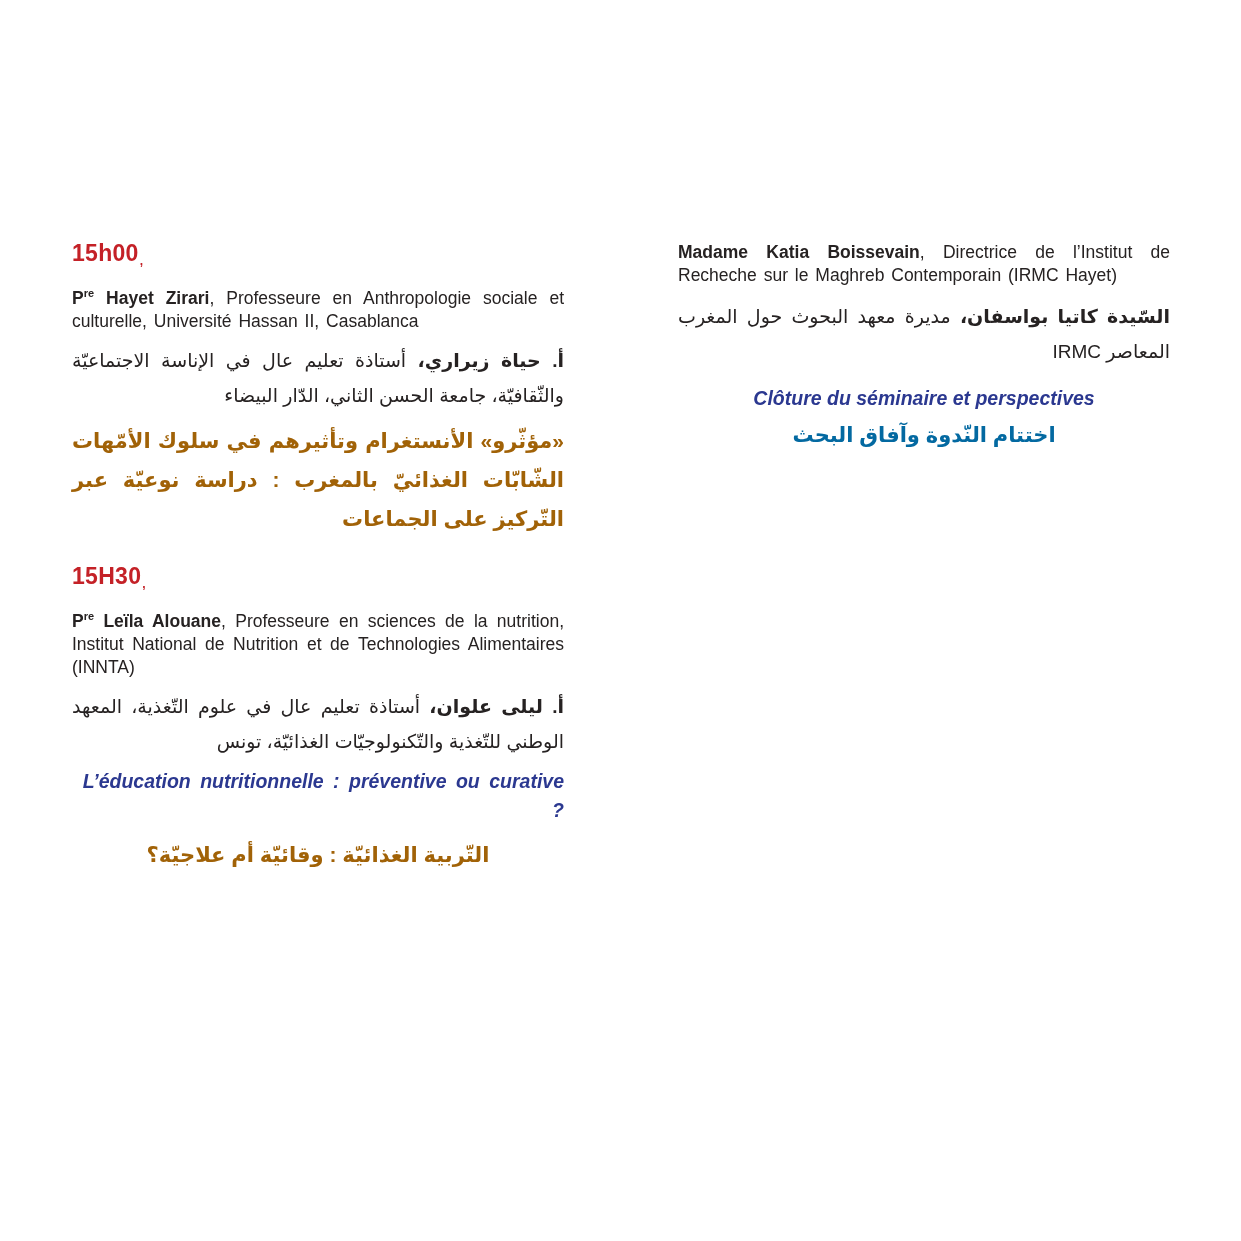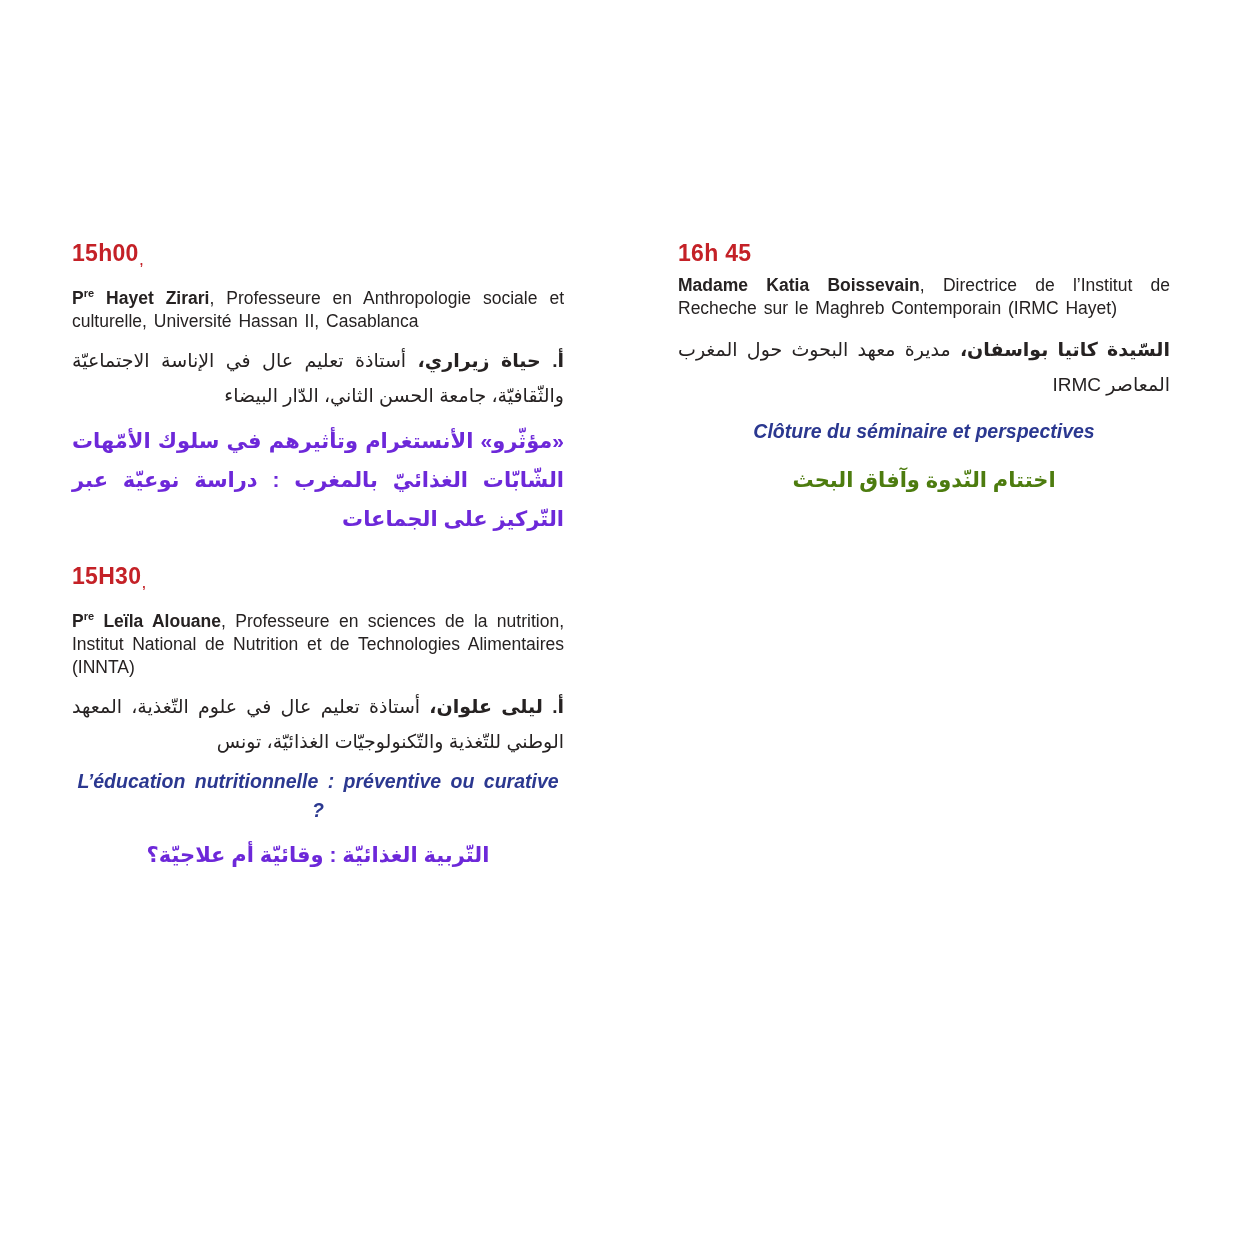--- a/index.html
+++ b/index.html
@@ -64,30 +64,30 @@
     font-weight: bold;
     font-style: italic;
     font-size: 19.5px;
     line-height: 29px;
     text-align: justify;
     word-spacing: 4px;
     margin: 2px 0 8px 0;
   }
   .title-ar {
     direction: rtl;
-    color: #6d28d9;
+    color: #a16207;
     font-weight: bold;
     font-size: 21px;
     line-height: 39px;
     text-align: justify;
     margin: 0;
   }
   .session-2 { margin-top: 26px; }
   .title-fr-single {
-    text-align: center;
+    text-align: right;
     margin-top: 6px;
     margin-bottom: 10px;
   }
   .title-ar-single {
     text-align: center;
     margin-top: 2px;
   }
   .debat-line {
     margin-top: 46px;
     text-align: center;
@@ -108,25 +108,25 @@
   }
   .right-ar-block { margin-bottom: 16px; }
 
   .closing-fr {
     color: #2b3890;
     font-weight: bold;
     font-style: italic;
     font-size: 19.5px;
     line-height: 26px;
     text-align: center;
-    margin: 4px 0 20px 0;
+    margin: 4px 0 8px 0;
   }
   .closing-ar {
     direction: rtl;
-    color: #4d7c0f;
+    color: #0369a1;
     font-weight: bold;
     font-size: 21px;
     line-height: 32px;
     text-align: center;
     margin: 0;
   }
   .right-fr-para { margin-bottom: 12px; }
 </style>
 </head>
 <body>
@@ -158,21 +158,20 @@
       <p class="title-ar title-ar-single">التّربية الغذائيّة : وقائيّة أم علاجيّة؟</p>
     </div>
 
     <div class="debat-line"><span class="debat-ast">*</span><span class="debat-text">16h-16h45 : Débat</span><span class="debat-ast">*</span></div>
 
   </div>
 
   <div class="col col-right">
 
     <div>
-      <div class="time-line"><span>16h 45</span></div>
 
       <p class="fr-para right-fr-para"><span class="bold">Madame Katia Boissevain</span><span>, Directrice de l’Institut de Recheche sur le Maghreb Contemporain (IRMC Hayet)</span></p>
 
       <div class="right-ar-block">
         <p class="ar-para ar-line-justify" style="margin-bottom:0"><span class="bold">السّيدة كاتيا بواسفان،</span><span> مديرة معهد البحوث حول المغرب</span></p>
         <p class="ar-para ar-line-right" style="margin-bottom:0">المعاصر IRMC</p>
       </div>
 
       <p class="closing-fr">Clôture du séminaire et perspectives</p>
 

